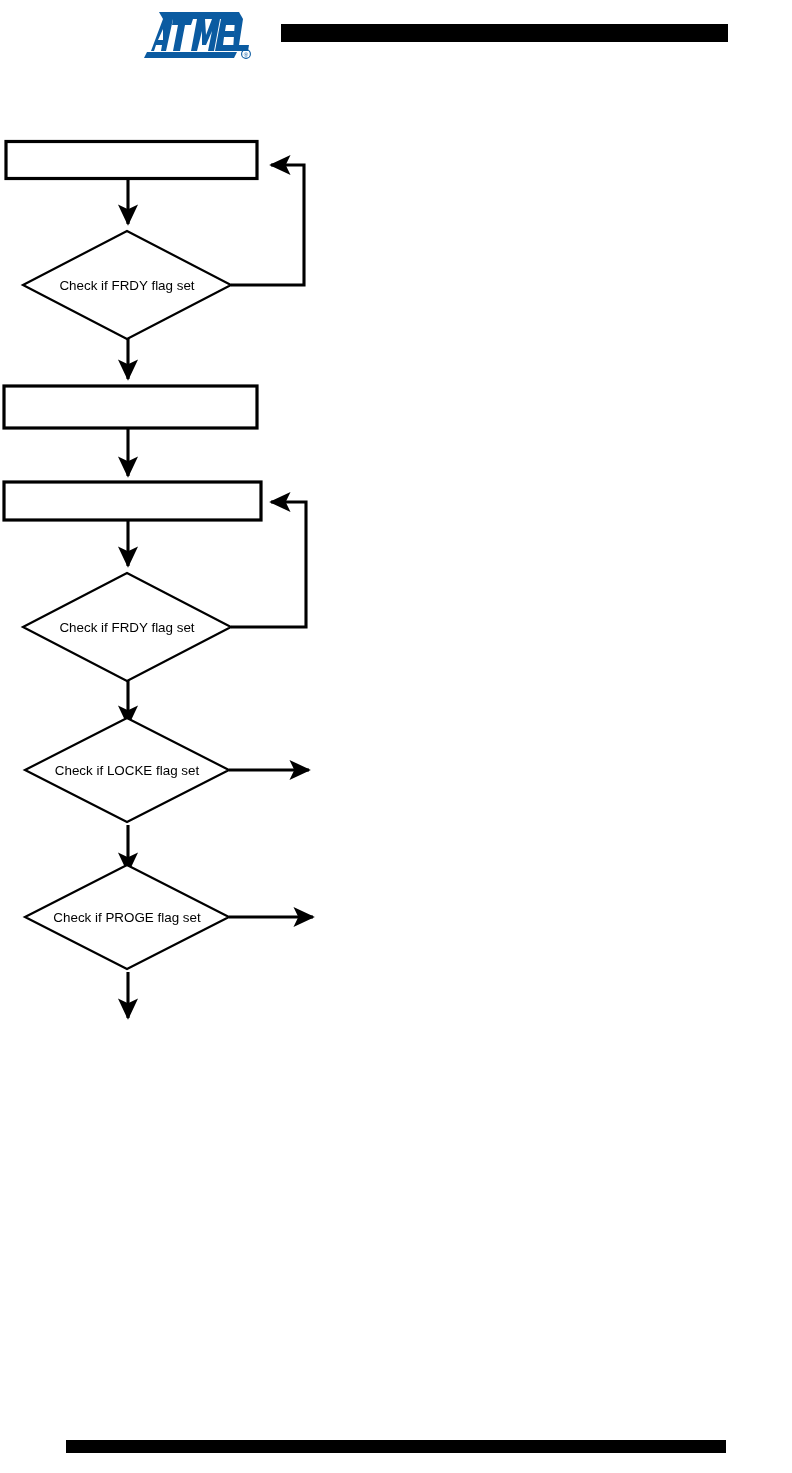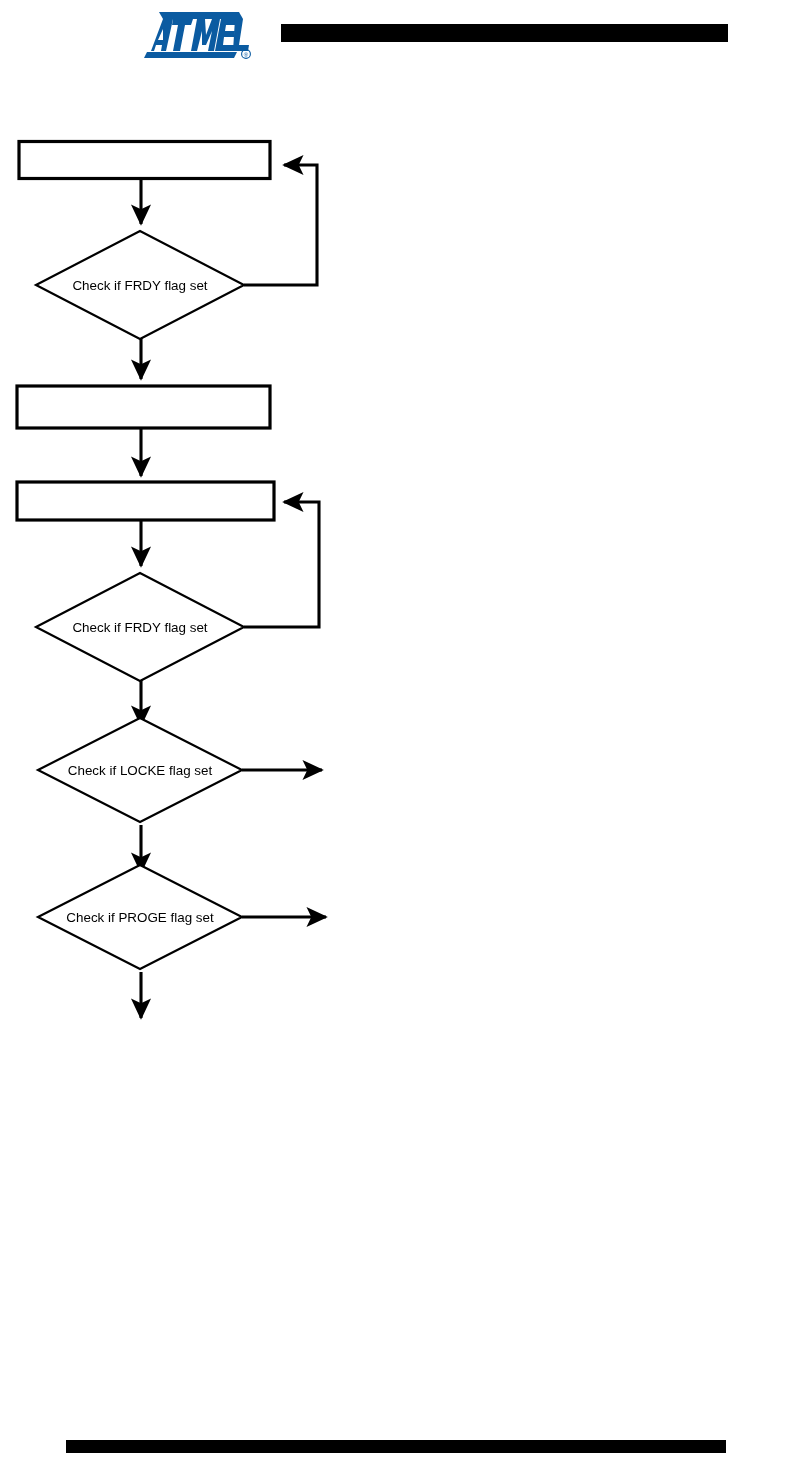--- a/index.html
+++ b/index.html
@@ -67,21 +67,21 @@
     color: #000000;
     font-size: 10px;
     line-height: 12px;
     overflow: hidden;
     white-space: nowrap;
   }
 
   
   #flowchart {
     position: absolute;
-    left: 16px;
+    left: 3px;
     top: 120px;
     width: 360px;
     height: 920px;
   }
   #flow-svg {
     display: block;
     width: 360px;
     height: 920px;
     overflow: visible;
   }

